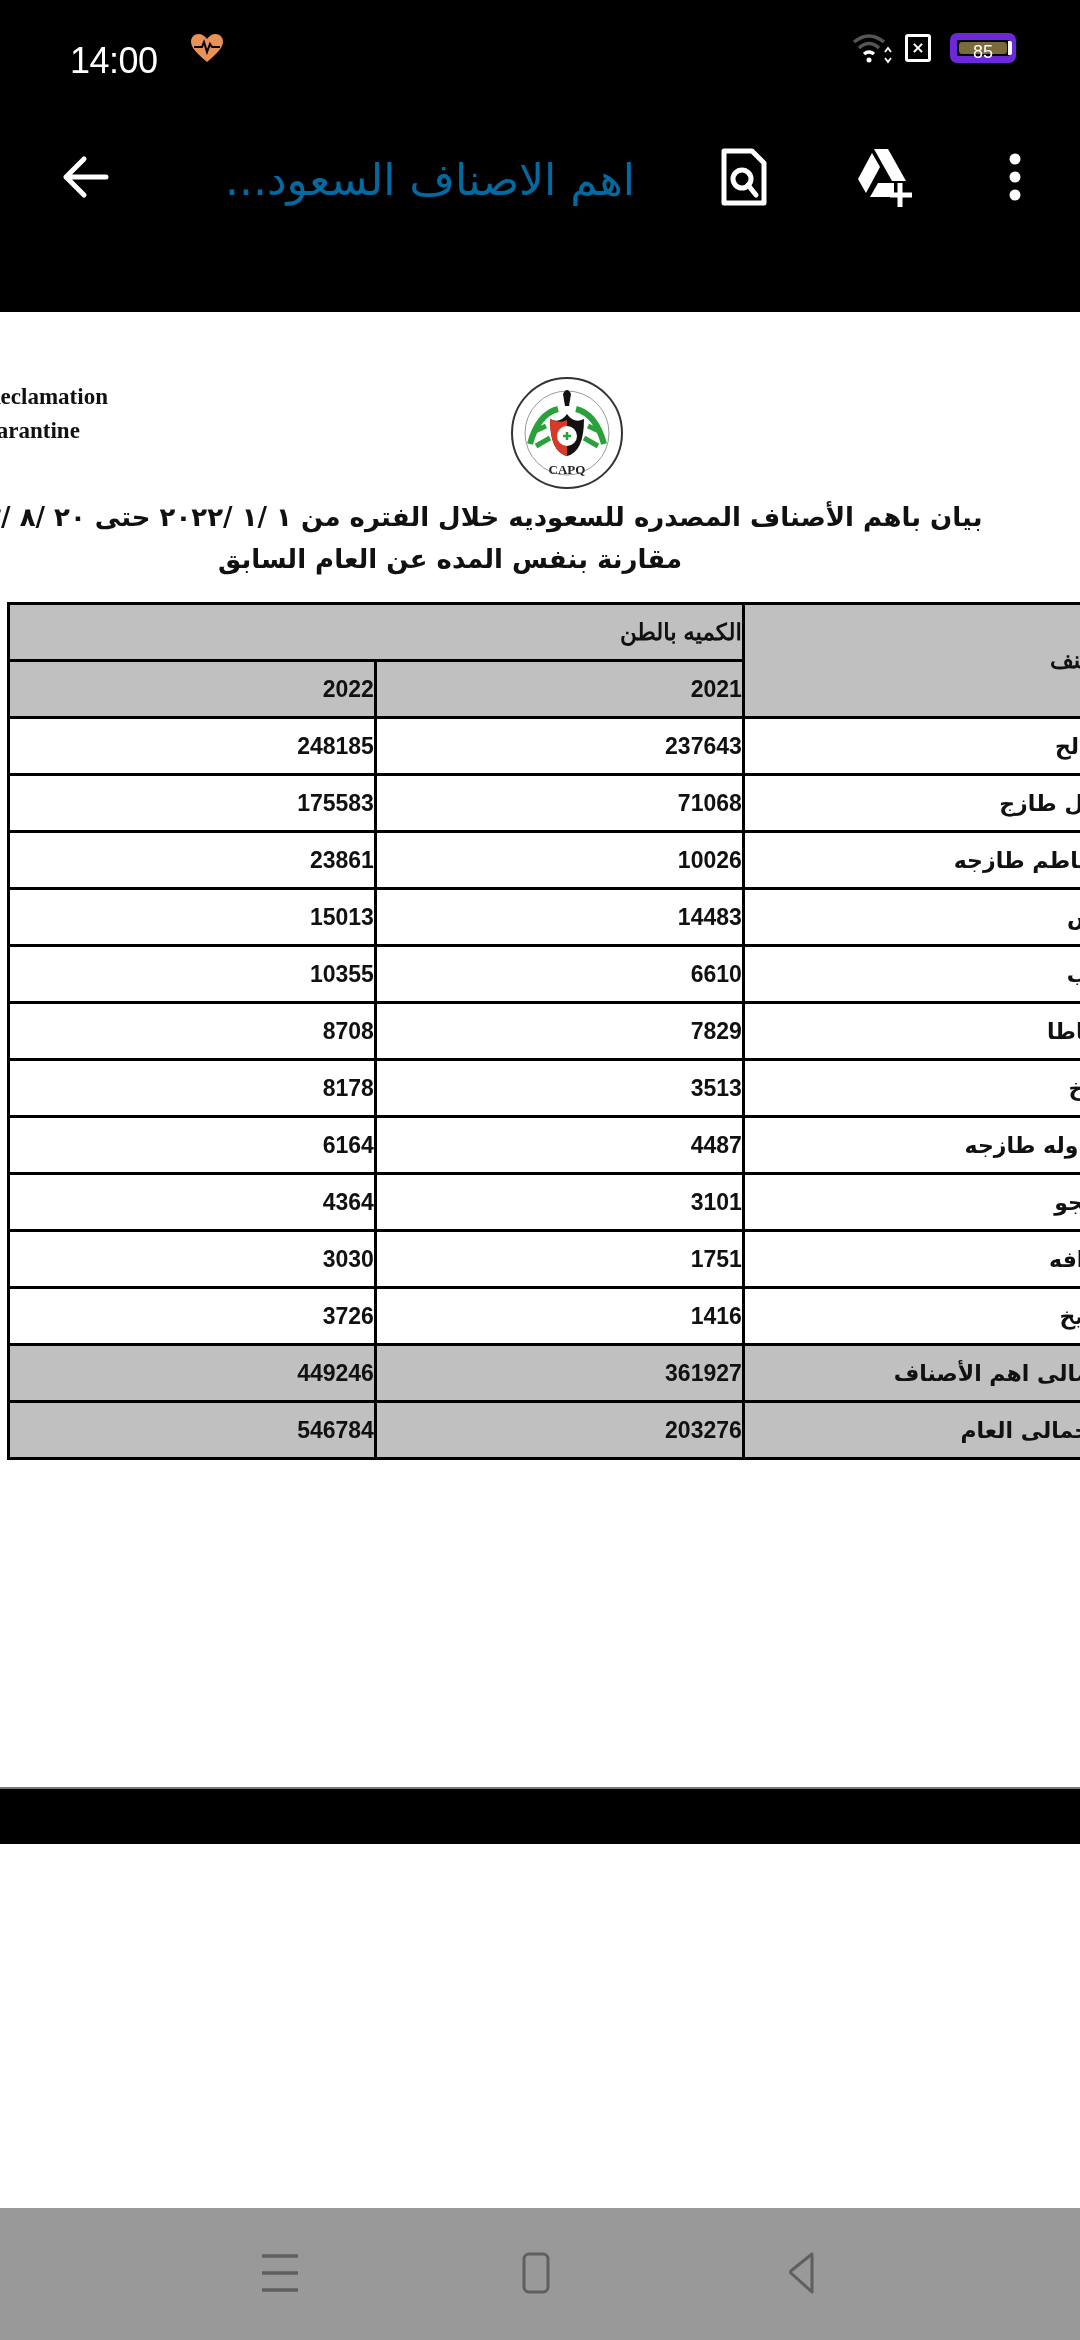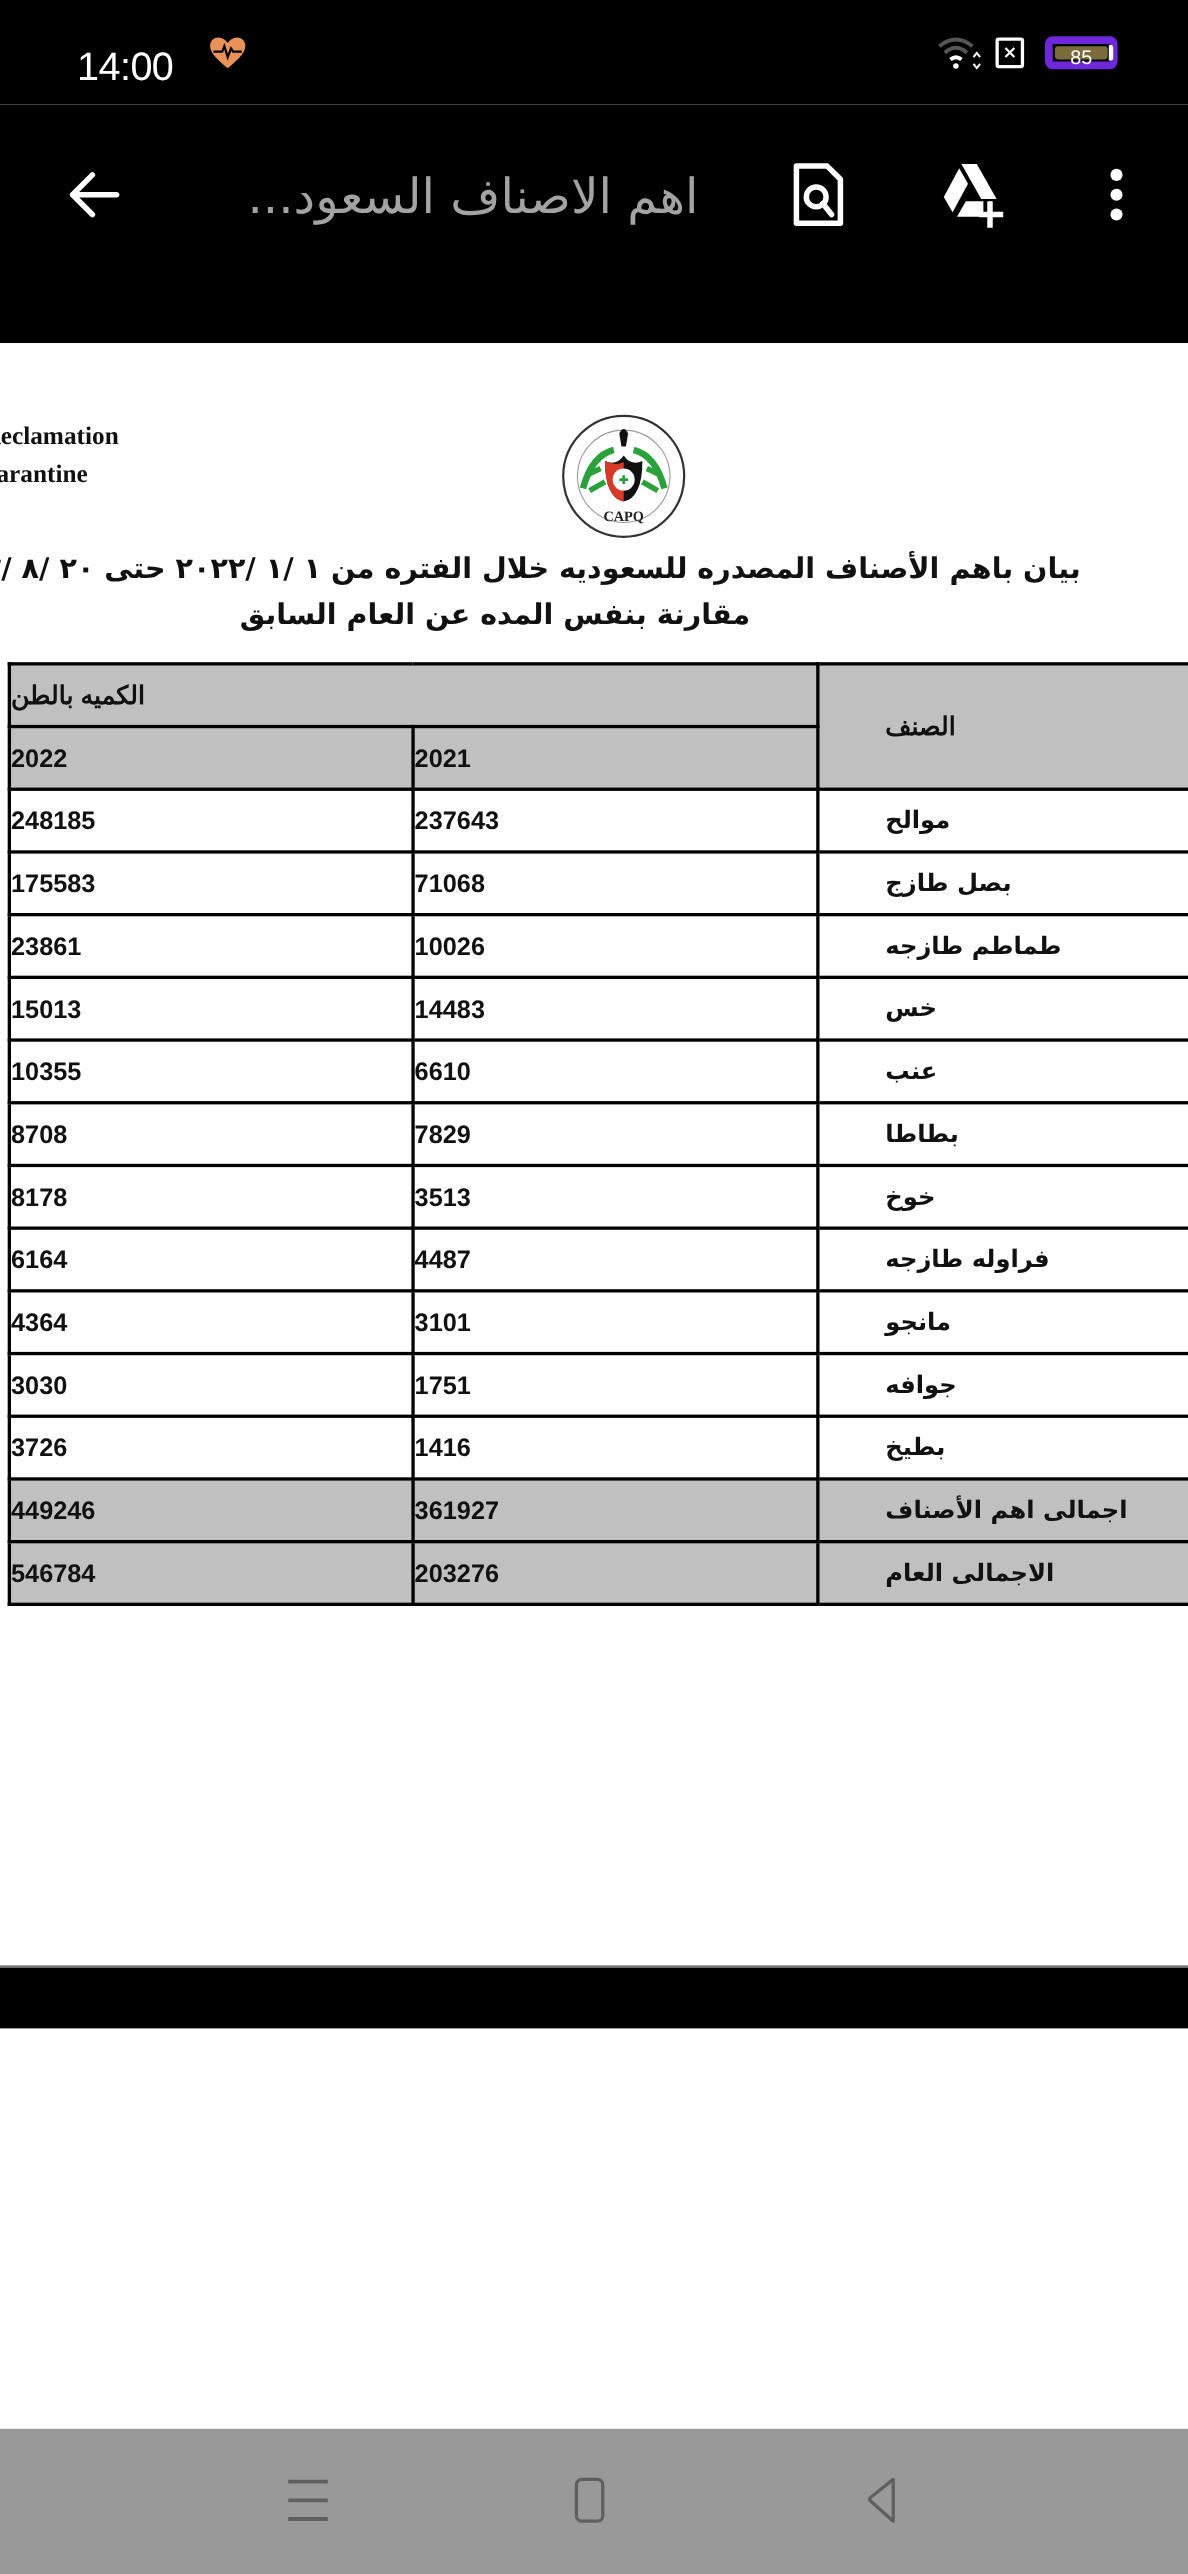--- a/index.html
+++ b/index.html
@@ -8,39 +8,39 @@
 
   .status-bar { position: absolute; left: 0; top: 0; width: 1080px; height: 95px; background: #000; color: #fff; }
   .status-time { position: absolute; left: 70px; top: 40px; font-size: 36px; font-family: "Liberation Sans", sans-serif; letter-spacing: -0.5px; }
   .heart-icon { position: absolute; left: 190px; top: 33px; width: 34px; height: 30px; }
   .wifi-icon { position: absolute; left: 852px; top: 32px; width: 40px; height: 32px; }
   .sim-icon { position: absolute; left: 905px; top: 34px; width: 26px; height: 28px; border: 3px solid #fff; border-radius: 3px; color:#fff; font-size: 16px; font-weight: bold; text-align: center; line-height: 22px; }
   .battery { position: absolute; left: 950px; top: 33px; width: 66px; height: 30px; border: 7px solid #6d28d9; border-radius: 7px; padding: 2px; }
   .battery-fill { width: 100%; height: 100%; background: #7a6a3c; border-radius: 3px; color: #fff; font-size: 18px; font-family: "Liberation Sans", sans-serif; text-align: center; line-height: 20px; }
   .battery-tip { position: absolute; left: 1008px; top: 41px; width: 4px; height: 14px; background: #fff; border-radius: 0 2px 2px 0; }
 
-  .toolbar { position: absolute; left: 0; top: 95px; width: 1080px; height: 217px; background: #000; color: #a3a3a3; }
+  .toolbar { position: absolute; left: 0; top: 95px; width: 1080px; height: 217px; background: #000; color: #0369a1; }
   .back-btn { position: absolute; left: 56px; top: 52px; width: 60px; height: 60px; }
   .doc-title { position: absolute; left: 200px; top: 50px; width: 460px; height: 70px; font-size: 44px; text-align: center; direction: rtl; white-space: nowrap; overflow: hidden; line-height: 70px; font-family: "DejaVu Sans", sans-serif; }
   .icon-btn { position: absolute; top: 50px; width: 64px; height: 64px; }
   .search-doc-btn { left: 712px; }
   .drive-btn { left: 852px; }
   .more-btn { left: 990px; width: 50px; }
 
   .page { position: absolute; left: 0; top: 312px; width: 1080px; height: 1475px; background: #fff; }
   .org-line { position: absolute; left: -16px; font-family: "Liberation Serif", serif; font-weight: bold; font-size: 23px; color: #111; }
   .org-line-1 { top: 72px; }
   .org-line-2 { top: 106px; }
   .logo { position: absolute; left: 508px; top: 62px; width: 118px; height: 118px; }
   .report-title { position: absolute; left: 0; width: 1080px; text-align: center; direction: rtl; font-weight: bold; font-size: 26px; color: #111; font-family: "DejaVu Sans", sans-serif; }
   .report-title-1 { top: 190px; left: -80px; }
   .report-title-2 { top: 232px; left: -90px; }
 
   table.data-table { position: absolute; left: 7px; top: 290px; width: 1110px; border-collapse: collapse; direction: ltr; font-family: "Liberation Sans", sans-serif; }
-  .data-table td, .data-table th { border: 3px solid #000; height: 57px; text-align: left; font-size: 23px; font-weight: bold; color: #111; }
+  .data-table td, .data-table th { border: 3px solid #000; height: 57px; text-align: right; font-size: 23px; font-weight: bold; color: #111; }
   .data-table th { background: #c0c0c0; }
   .col-2022 { width: 368px; }
   .col-2021 { width: 369px; }
   .col-item { width: 373px; direction: rtl; padding-left: 60px; }
   .data-table td.col-item { font-family: "DejaVu Sans", sans-serif; font-size: 22px; }
   .row-total td { background: #c0c0c0; }
 
   .black-band { position: absolute; left: 0; top: 1787px; width: 1080px; height: 57px; background: #000; border-top: 2px solid #777; }
 
   .nav-bar { position: absolute; left: 0; top: 2208px; width: 1080px; height: 132px; background: #999999; }

